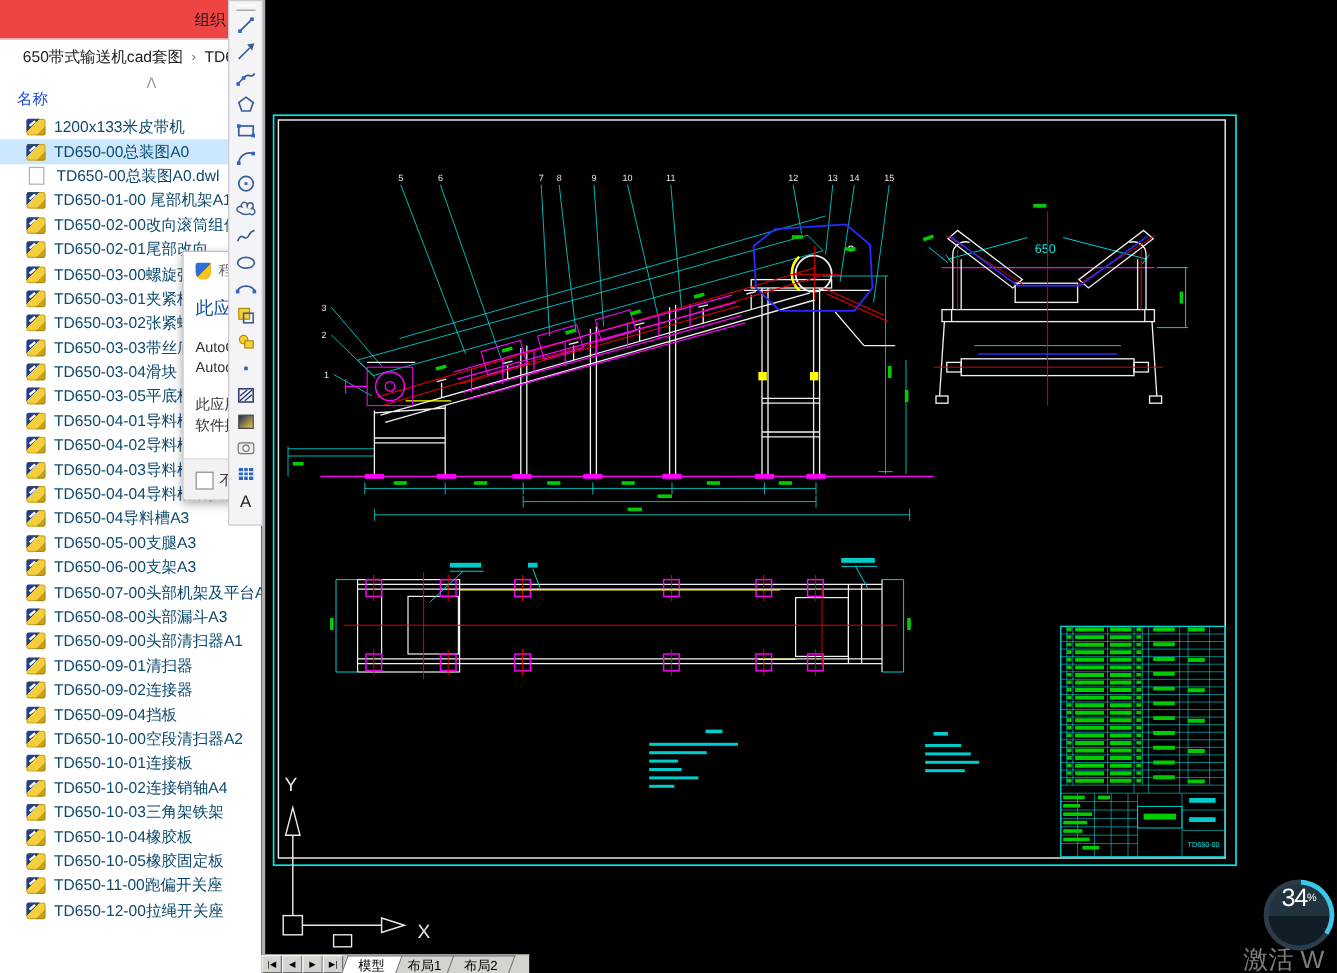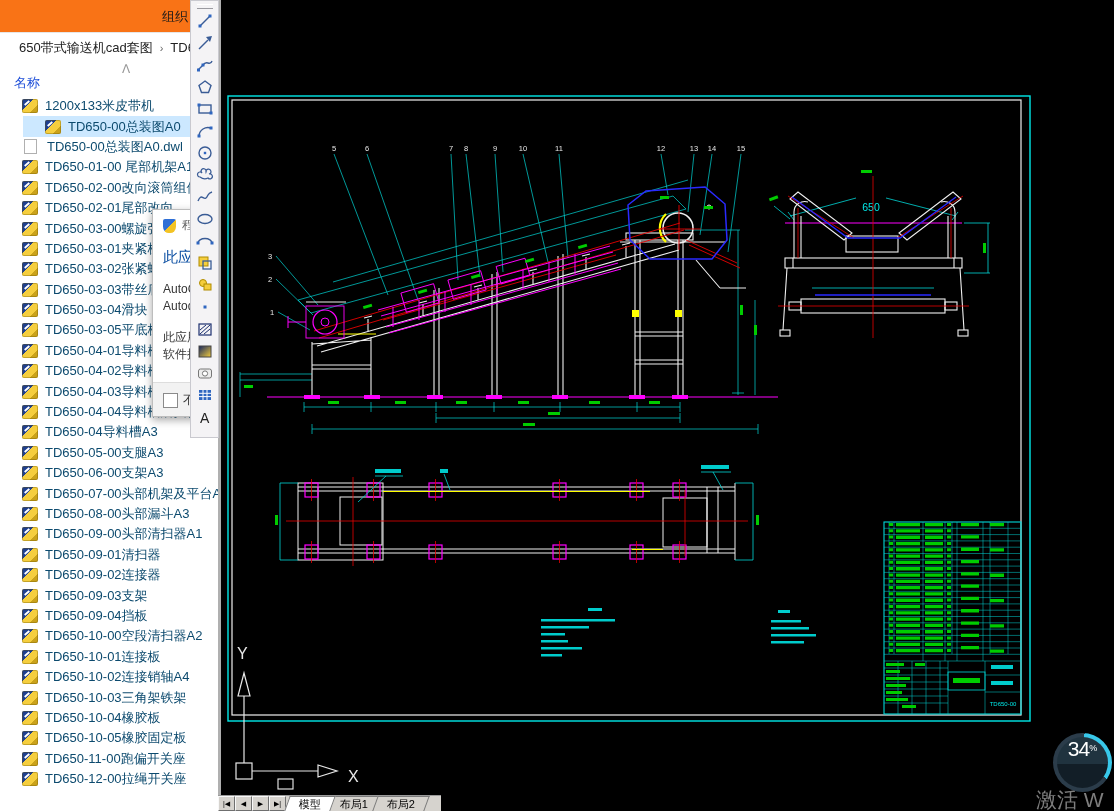--- a/index.html
+++ b/index.html
@@ -1,29 +1,29 @@
 <!DOCTYPE html>
 <html><head>
 <meta charset="utf-8">
 <style>
   html,body{margin:0;padding:0;background:#222;}
   .app{position:relative;width:1114px;height:811px;background:#000;overflow:hidden;
        font-family:"Liberation Sans",sans-serif;-webkit-font-smoothing:antialiased;}
   
   .sidebar{position:absolute;left:0;top:0;width:218px;height:811px;background:#fff;z-index:1;}
-  .cmdbar{position:absolute;left:0;top:0;width:218px;height:32px;background:#f97316;border-bottom:1px solid #e6e6e6;}
+  .cmdbar{position:absolute;left:0;top:0;width:218px;height:32px;background:#ef4444;border-bottom:1px solid #e6e6e6;}
   .cmdbar .organize{position:absolute;right:30px;top:8px;font-size:13px;color:#1a1a1a;}
   .breadcrumbrow{position:absolute;left:0;top:33px;width:218px;height:29px;display:flex;align-items:center;white-space:nowrap;overflow:hidden;font-size:13px;color:#222;padding-left:19px;}
   .breadcrumbrow .sep{margin:0 7px;color:#666;font-size:11px;}
   .colheader{position:absolute;left:0;top:62px;width:218px;height:33px;}
   .colheader .nm{position:absolute;left:14px;top:12px;font-size:13px;color:#1d4ed8;}
   .colheader .caret{position:absolute;left:122px;top:0px;font-size:12px;color:#999;}
   .filelist{position:absolute;left:0;top:96px;width:218px;height:715px;overflow:hidden;}
   .file-row{display:flex;align-items:center;height:20.4px;padding-left:22px;gap:7px;font-size:13px;color:#0c4a6e;white-space:nowrap;}
-  .file-row.selected{background:#cce8ff;margin-left:23px;}
+  .file-row.selected{background:#cce8ff;}
   .file-icon{width:16px;height:14px;flex:0 0 16px;position:relative;}
   .file-row[data-icon="dwg"] .file-icon{background:linear-gradient(135deg,#1e3f8f 0 37%,#f5ce3e 37% 72%,#caa21a 72%);border-radius:2px;box-shadow:inset 0 0 0 1px rgba(110,85,0,.35);}
   .file-row[data-icon="dwg"] .file-icon::after{content:"";position:absolute;left:2px;top:3px;width:6px;height:2px;background:#fff;transform:rotate(-40deg);}
   .file-row[data-icon="dwl"] .file-icon{background:#fff;border:1px solid #b0b0b0;width:11px;height:13px;flex:0 0 11px;margin:0 3px 0 2px;}
   
   .pca-dialog{position:absolute;left:152px;top:209px;width:67px;height:206px;background:#fff;border:1px solid #bdbdbd;box-shadow:0 3px 8px rgba(0,0,0,.35);z-index:5;overflow:hidden;}
   .pca-line{position:absolute;left:10px;white-space:nowrap;font-size:12px;color:#333;}
   .pca-head{top:7px;display:flex;align-items:center;gap:6px;color:#666;}
   .shield{width:13px;height:14px;background:linear-gradient(135deg,#2f6fd6 50%,#f3c324 50%);border-radius:2px 2px 45% 45%;flex:0 0 13px;}
   .pca-heading{top:38px;font-size:15px;color:#0a4ea2;}
@@ -164,24 +164,20 @@
         <div class="file-row" data-icon="dwg">
           <span class="file-icon"></span>
           <span class="file-name">TD650-09-01清扫器</span>
         </div>
         <div class="file-row" data-icon="dwg">
           <span class="file-icon"></span>
           <span class="file-name">TD650-09-02连接器</span>
         </div>
         <div class="file-row" data-icon="dwg">
           <span class="file-icon"></span>
-          <span class="file-name">TD650-09-03支架</span>
-        </div>
-        <div class="file-row" data-icon="dwg">
-          <span class="file-icon"></span>
           <span class="file-name">TD650-09-04挡板</span>
         </div>
         <div class="file-row" data-icon="dwg">
           <span class="file-icon"></span>
           <span class="file-name">TD650-10-00空段清扫器A2</span>
         </div>
         <div class="file-row" data-icon="dwg">
           <span class="file-icon"></span>
           <span class="file-name">TD650-10-01连接板</span>
         </div>

